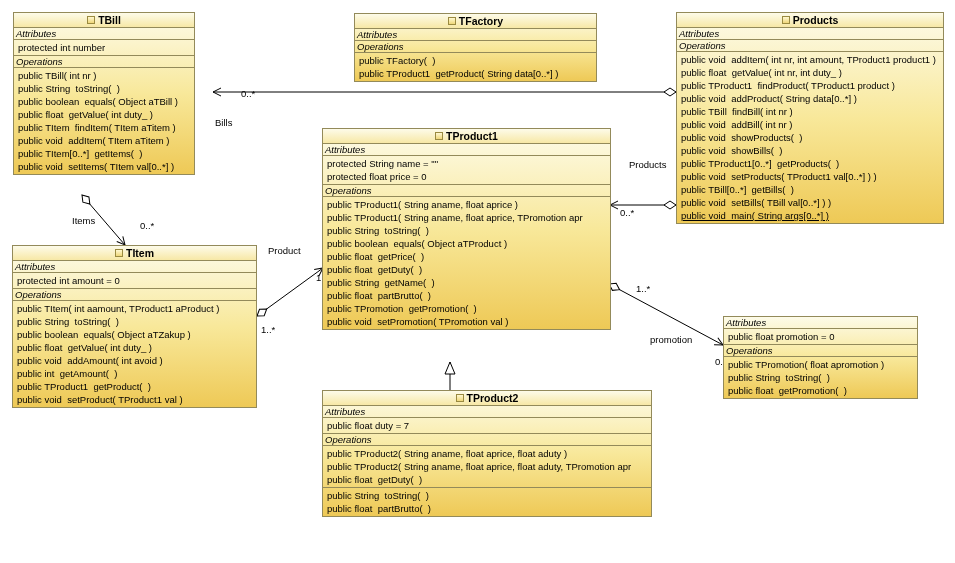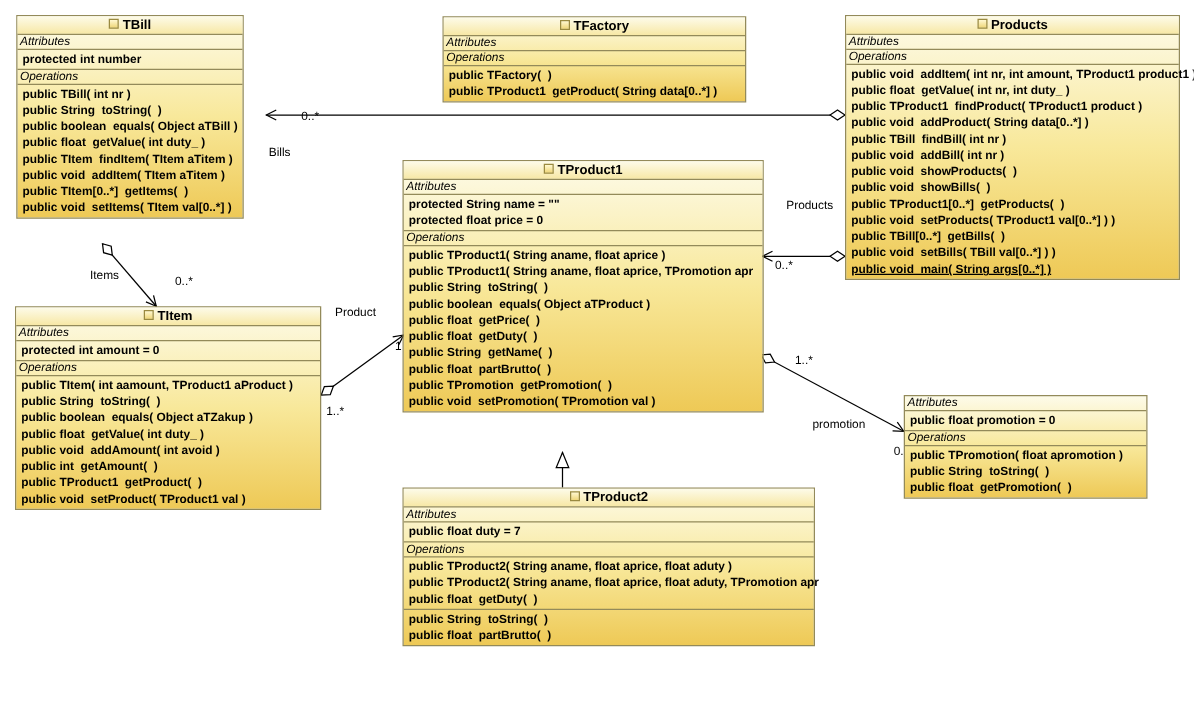--- a/index.html
+++ b/index.html
@@ -33,21 +33,20 @@
     border-bottom: 1px solid #938a5a;
     font-size: 9.5px;
     padding: 0 2px;
   }
   .sect-body {
     padding: 1px 4px;
     border-bottom: 1px solid #938a5a;
     font-size: 9.5px;
     line-height: 13px;
     white-space: pre;
-    font-weight: bold;
   }
   .sect-body:last-child { border-bottom: none; }
   .underline { text-decoration: underline; }
   .class-icon {
     display: inline-block;
     width: 8px; height: 8px;
     border: 1px solid #9a8a40;
     background: linear-gradient(#fff8d0,#efd77a);
     margin-right: 3px;
     vertical-align: middle;

